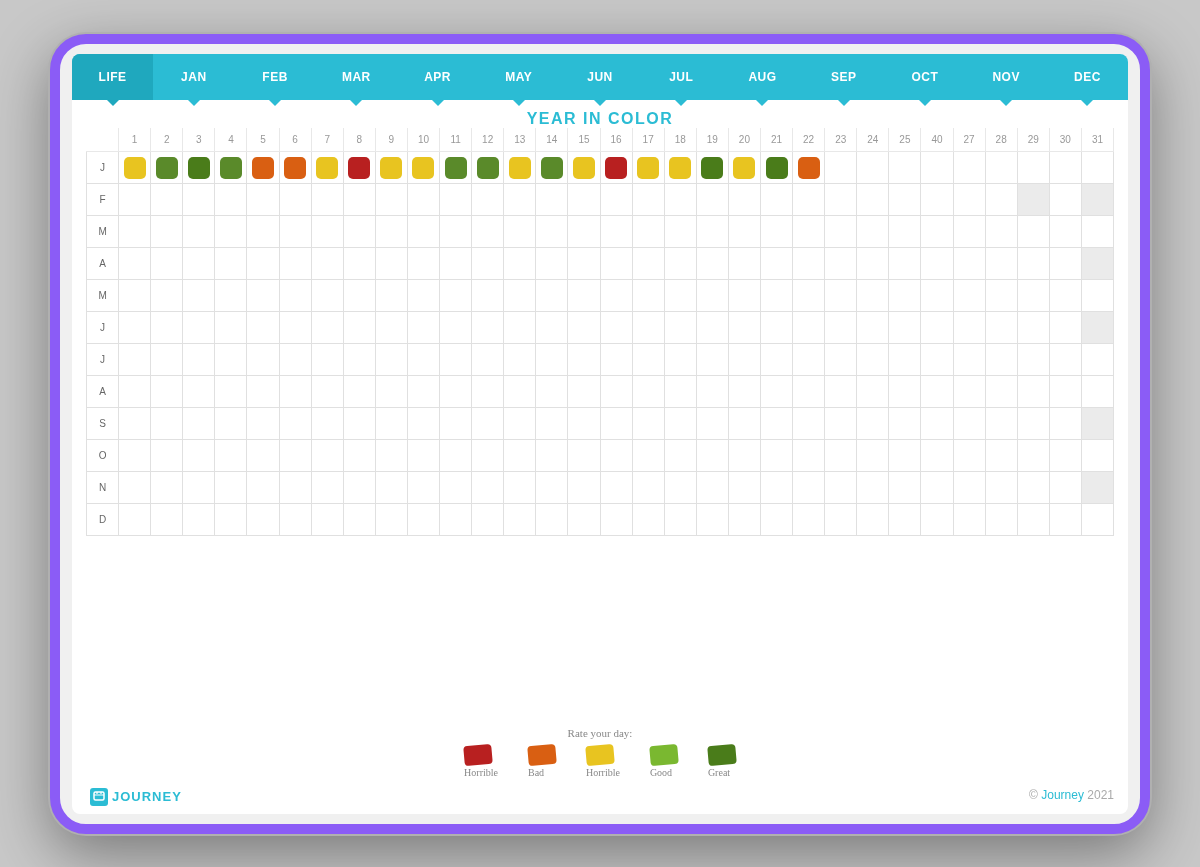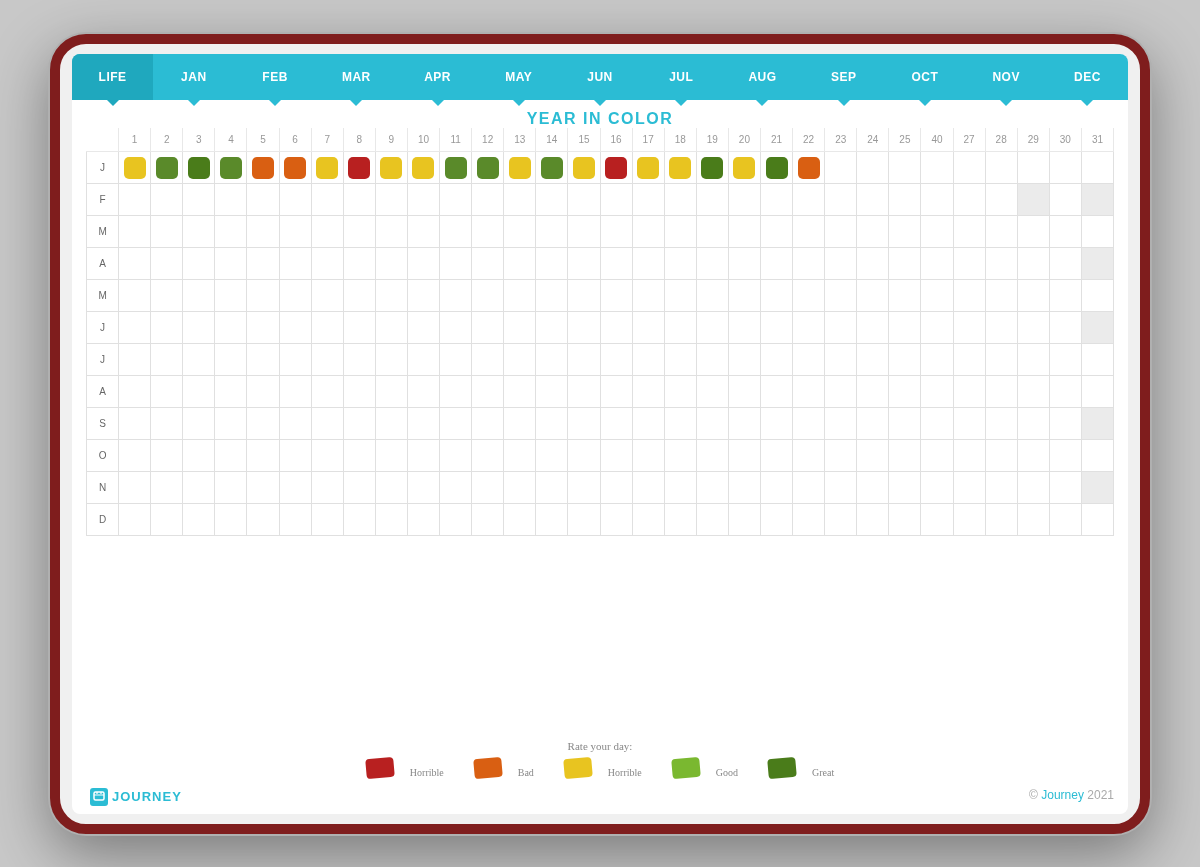--- a/index.html
+++ b/index.html
@@ -9,21 +9,21 @@
       justify-content: center;
       align-items: center;
       min-height: 100vh;
       font-family: -apple-system, BlinkMacSystemFont, 'Helvetica Neue', Arial, sans-serif;
     }
     .tablet-frame {
       width: 1100px;
       height: 800px;
       background: #f0f0f0;
       border-radius: 36px;
-      border: 10px solid #7f1d1d;
+      border: 10px solid #8b5cf6;
       box-shadow: 0 0 0 2px #b0b0b0, 0 20px 60px rgba(0,0,0,0.4);
       overflow: hidden;
       display: flex;
       flex-direction: column;
       position: relative;
     }
     .tablet-inner {
       flex: 1;
       background: #fff;
       margin: 10px 12px;
@@ -147,22 +147,23 @@
       font-size: 11px;
       color: #888;
     }
     .legend-items {
       display: flex;
       gap: 30px;
       align-items: flex-start;
     }
     .legend-item {
       display: flex;
-      align-items: flex-end;
-      gap: 16px;
+      flex-direction: column;
+      align-items: flex-start;
+      gap: 2px;
     }
     .legend-swatch {
       width: 28px;
       height: 20px;
       border-radius: 4px;
       transform: rotate(-5deg);
     }
     .legend-text {
       font-size: 10px;
       color: #888;

